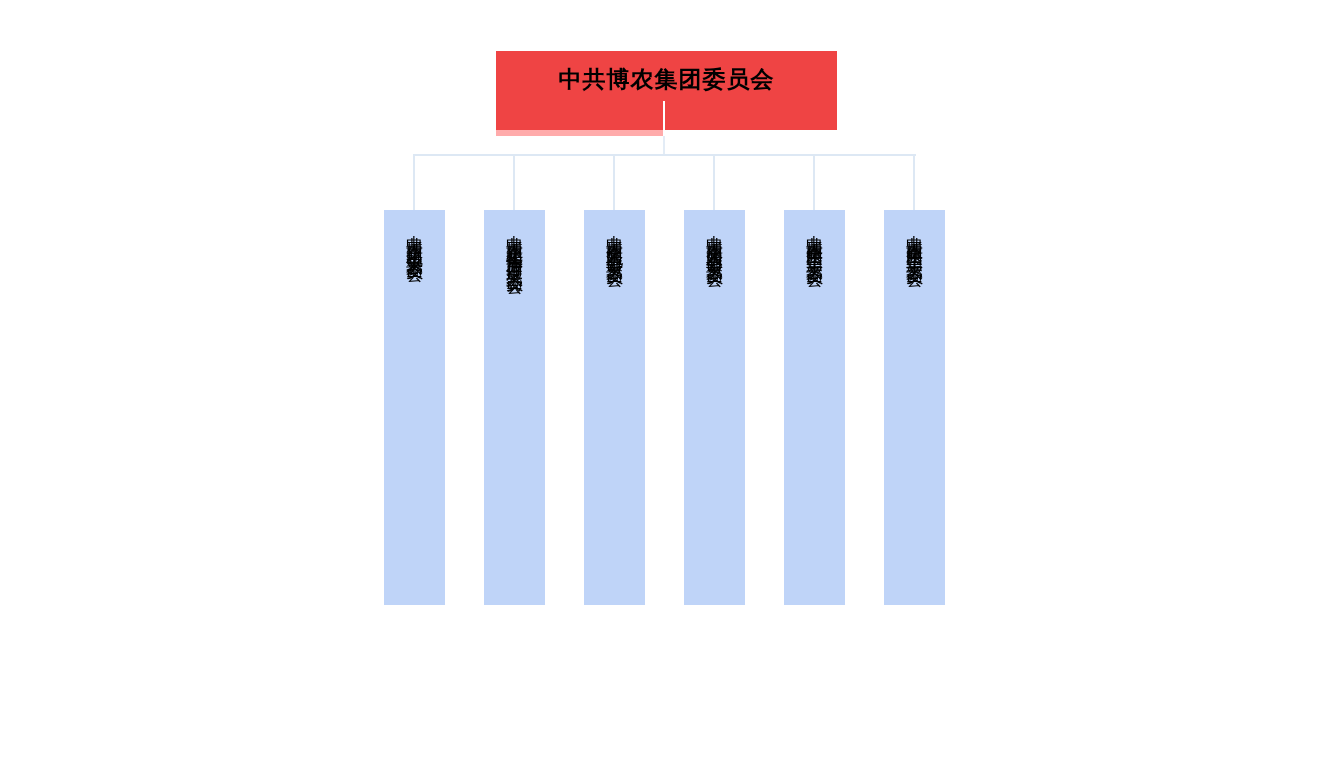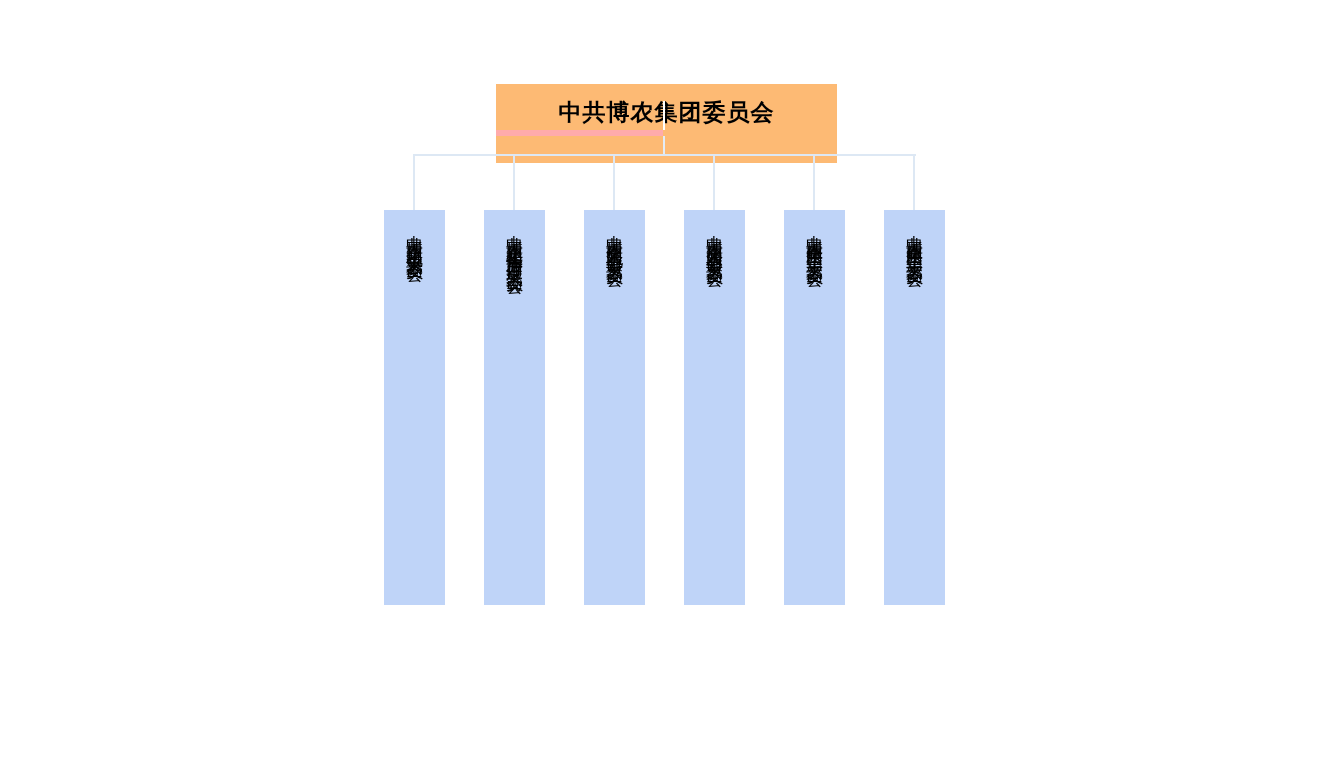--- a/index.html
+++ b/index.html
@@ -10,24 +10,23 @@
     background: #ffffff;
     font-family: "DejaVu Sans", sans-serif;
     overflow: hidden;
   }
 
   
   .root-node {
     position: absolute;
     left: 496px; top: 51px;
     width: 341px; height: 79px;
-    background: #fdba74;
+    background: #ef4444;
     box-sizing: border-box;
     text-align: center;
-    margin-top: 33px;
   }
   .root-label {
     padding-top: 13px;
     font-size: 23px;
     font-weight: bold;
     letter-spacing: 1px;
     color: #000000;
     white-space: nowrap;
   }
   

